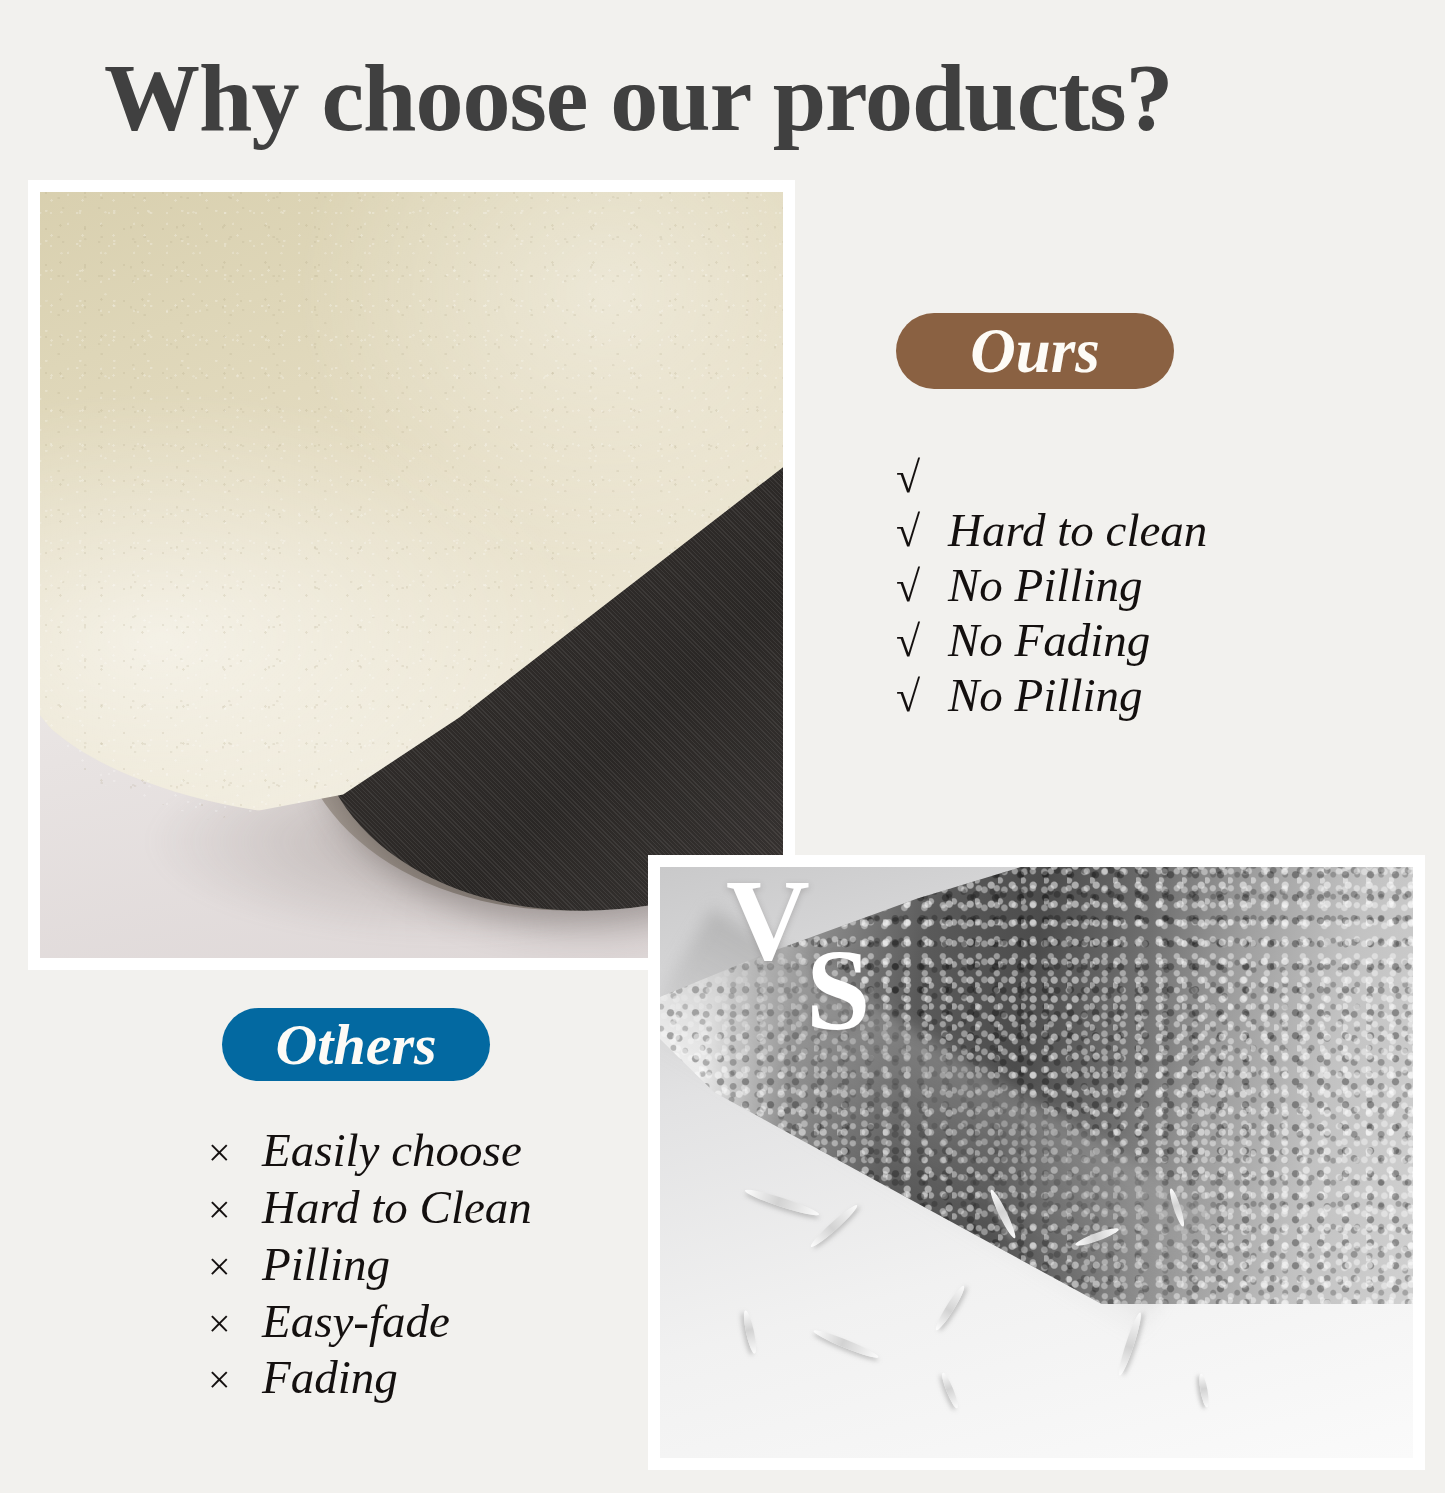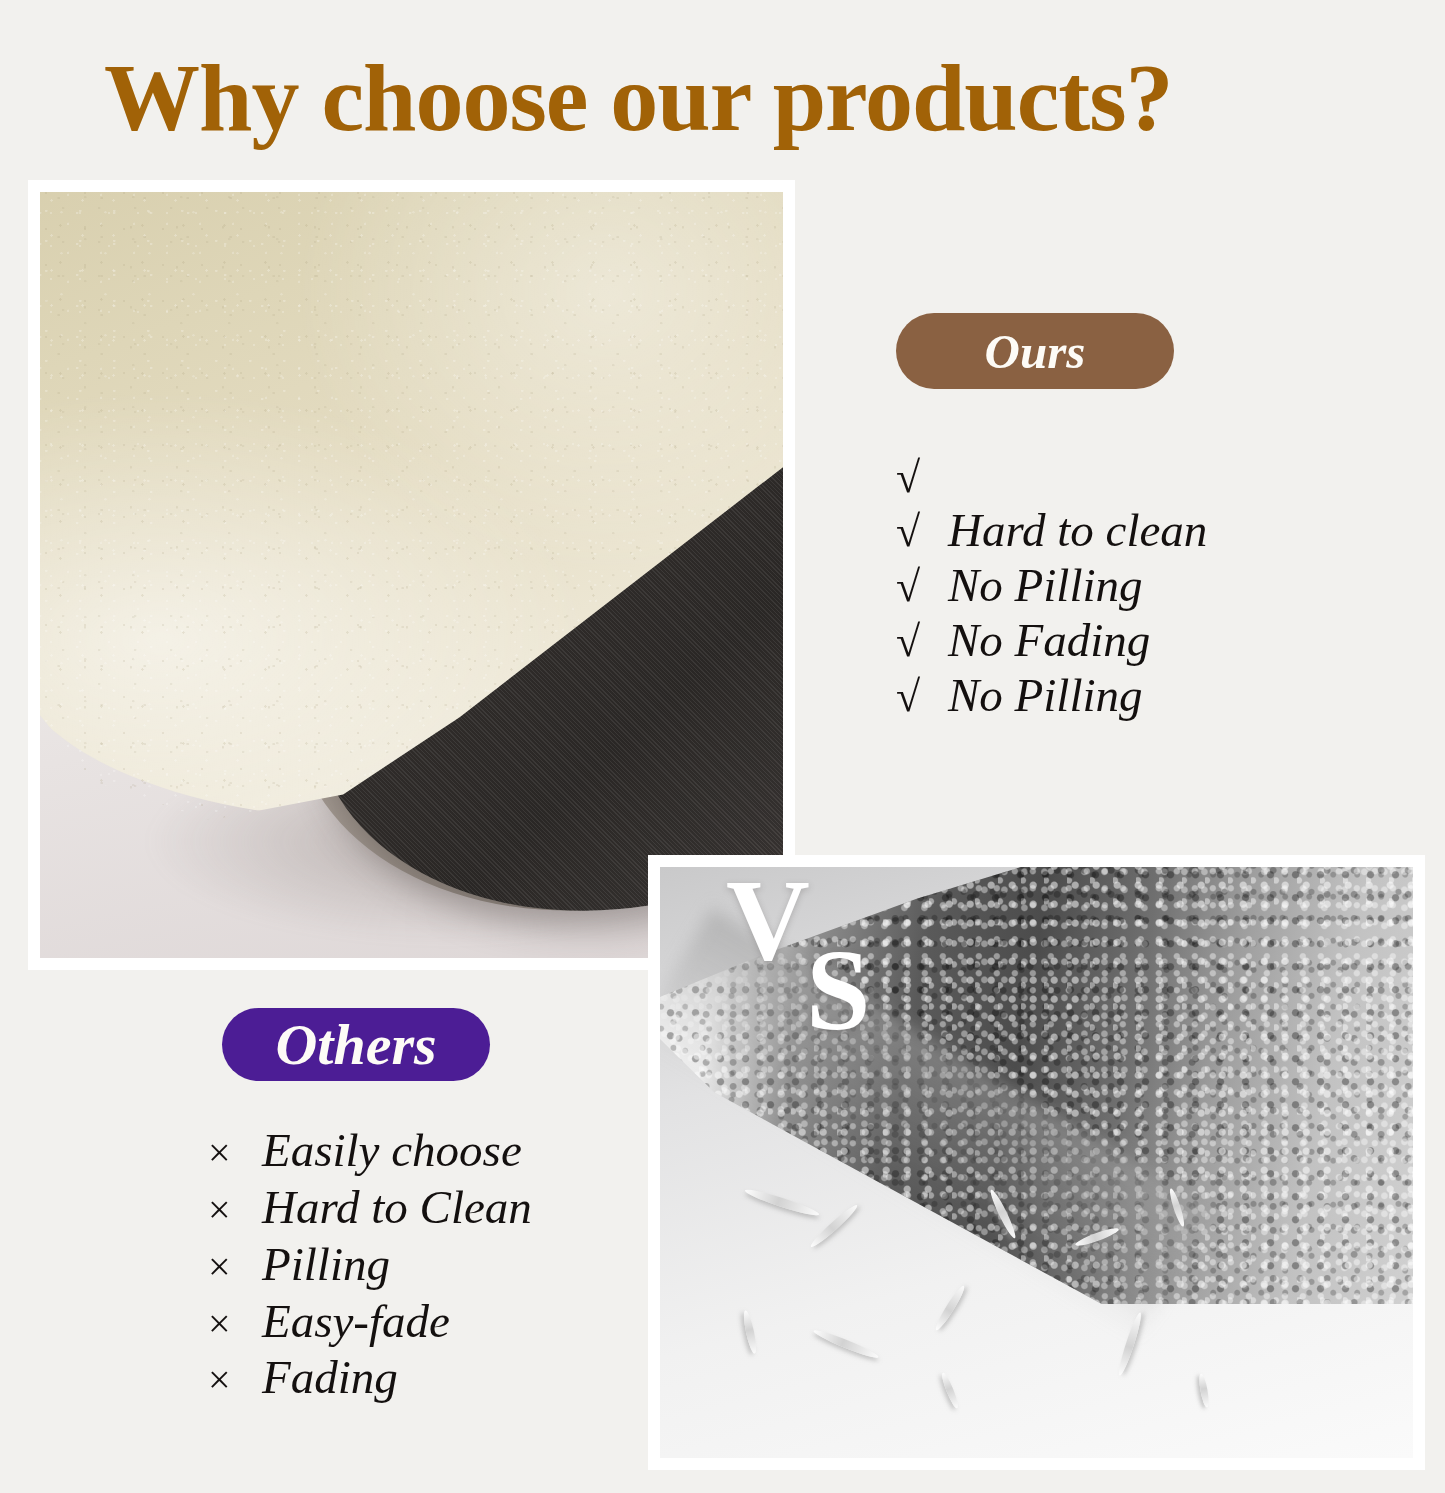--- a/index.html
+++ b/index.html
@@ -22,21 +22,21 @@
 
   
   .title {
     position: absolute;
     left: 104px;
     top: 46px;
     width: 1290px;
     font-size: 96px;
     font-weight: 700;
     letter-spacing: -1px;
-    color: #a16207;
+    color: #404040;
     line-height: 1.08;
     white-space: nowrap;
   }
 
   
   .panel {
     position: absolute;
     background: #ffffff;
     box-sizing: border-box;
   }
@@ -236,28 +236,28 @@
     font-style: italic;
     font-weight: 700;
     border-radius: 999px;
   }
   .badge-ours {
     left: 896px;
     top: 313px;
     width: 278px;
     height: 76px;
     background: #8a6142;
-    font-size: 49px;
+    font-size: 63px;
   }
   .badge-others {
     left: 222px;
     top: 1008px;
     width: 268px;
     height: 73px;
-    background: #4c1d95;
+    background: #0369a1;
     font-size: 58px;
   }
 
   
   .feature-list {
     position: absolute;
     list-style: none;
     margin: 0;
     padding: 0;
   }

